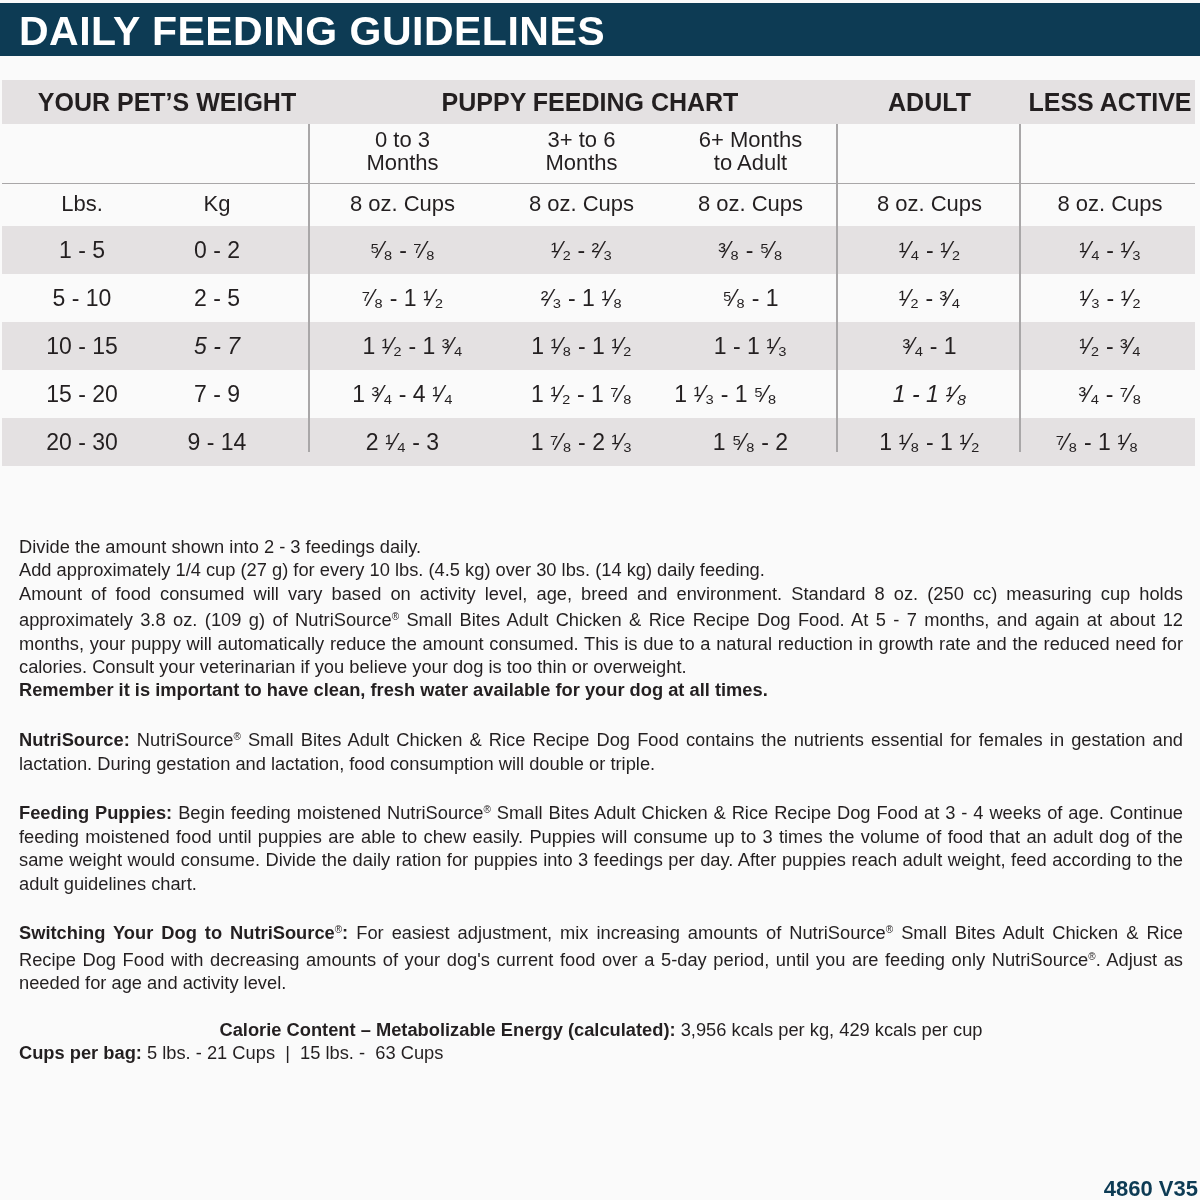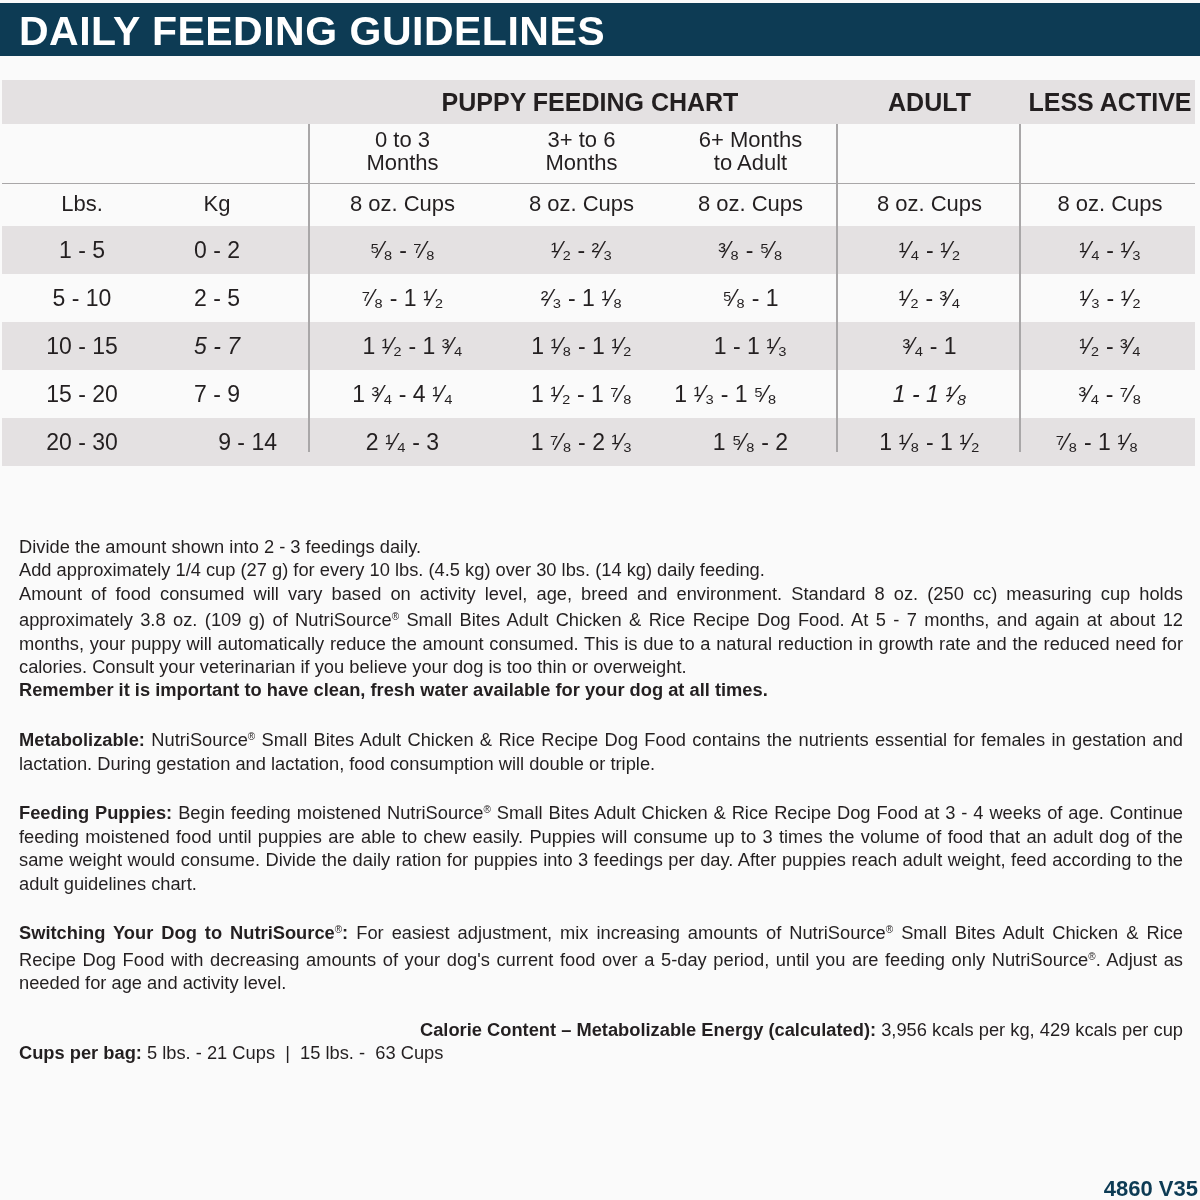--- a/index.html
+++ b/index.html
@@ -56,20 +56,21 @@
 </head>
 <body>
 
 <div class="banner">
   <div class="banner-title">DAILY FEEDING GUIDELINES</div>
 </div>
 
 <div class="table">
 
   <div class="hdr-row">
+    <div class="hdr-cell" style="left:0;width:330px;">YOUR PET’S WEIGHT</div>
     <div class="hdr-cell" style="left:308px;width:560px;">PUPPY FEEDING CHART</div>
     <div class="hdr-cell" style="left:835px;width:185px;">ADULT</div>
     <div class="hdr-cell" style="left:1018px;width:180px;">LESS ACTIVE</div>
   </div>
 
   <div class="sub-row">
     <div class="sub-cell" style="left:308px;width:185px;">
       <div>0 to 3</div>
       <div>Months</div>
     </div>
@@ -124,42 +125,42 @@
     <div class="data-cell" style="left:20px;width:120px;">15 - 20</div>
     <div class="data-cell" style="left:155px;width:120px;">7 - 9</div>
     <div class="data-cell" style="left:308px;width:185px;">1 ³⁄₄ - 4 ¹⁄₄</div>
     <div class="data-cell" style="left:487px;width:185px;">1 ¹⁄₂ - 1 ⁷⁄₈</div>
     <div class="data-cell" style="left:631px;width:185px;">1 ¹⁄₃ - 1 ⁵⁄₈</div>
     <div class="data-cell" style="left:835px;width:185px;font-style:italic;">1 - 1 ¹⁄₈</div>
     <div class="data-cell" style="left:1018px;width:180px;">³⁄₄ - ⁷⁄₈</div>
   </div>
   <div class="data-row shade">
     <div class="data-cell" style="left:20px;width:120px;">20 - 30</div>
-    <div class="data-cell" style="left:155px;width:120px;text-align:right;">9 - 14</div>
+    <div class="data-cell" style="left:155px;width:120px;">9 - 14</div>
     <div class="data-cell" style="left:308px;width:185px;">2 ¹⁄₄ - 3</div>
     <div class="data-cell" style="left:487px;width:185px;">1 ⁷⁄₈ - 2 ¹⁄₃</div>
     <div class="data-cell" style="left:656px;width:185px;">1 ⁵⁄₈ - 2</div>
     <div class="data-cell" style="left:835px;width:185px;">1 ¹⁄₈ - 1 ¹⁄₂</div>
     <div class="data-cell" style="left:1018px;width:145px;padding-left:9px;">⁷⁄₈ - 1 ¹⁄₈</div>
   </div>
 
   <div class="vline" style="left:306px;top:44px;height:328px;"></div>
   <div class="vline" style="left:834px;top:44px;height:328px;"></div>
   <div class="vline" style="left:1017px;top:44px;height:328px;"></div>
 </div>
 
 <div class="notes">
   <p>Divide the amount shown into 2 - 3 feedings daily.</p>
   <p>Add approximately 1/4 cup (27 g) for every 10 lbs. (4.5 kg) over 30 lbs. (14 kg) daily feeding.</p>
   <p><span>Amount of food consumed will vary based on activity level, age, breed and environment. Standard 8 oz. (250 cc) measuring cup holds approximately 3.8 oz. (109 g) of NutriSource</span><span class="reg">®</span><span> Small Bites Adult Chicken &amp; Rice Recipe Dog Food. At 5 - 7 months, and again at about 12 months, your puppy will automatically reduce the amount consumed. This is due to a natural reduction in growth rate and the reduced need for calories. Consult your veterinarian if you believe your dog is too thin or overweight.</span></p>
   <p><b>Remember it is important to have clean, fresh water available for your dog at all times.</b></p>
   <div class="gap"></div>
-  <p><b>Metabolizable:</b><span> NutriSource</span><span class="reg">®</span><span> Small Bites Adult Chicken &amp; Rice Recipe Dog Food contains the nutrients essential for females in gestation and lactation. During gestation and lactation, food consumption will double or triple.</span></p>
+  <p><b>NutriSource:</b><span> NutriSource</span><span class="reg">®</span><span> Small Bites Adult Chicken &amp; Rice Recipe Dog Food contains the nutrients essential for females in gestation and lactation. During gestation and lactation, food consumption will double or triple.</span></p>
   <div class="gap"></div>
   <p><b>Feeding Puppies:</b><span> Begin feeding moistened NutriSource</span><span class="reg">®</span><span> Small Bites Adult Chicken &amp; Rice Recipe Dog Food at 3 - 4 weeks of age. Continue feeding moistened food until puppies are able to chew easily. Puppies will consume up to 3 times the volume of food that an adult dog of the same weight would consume. Divide the daily ration for puppies into 3 feedings per day. After puppies reach adult weight, feed according to the adult guidelines chart.</span></p>
   <div class="gap"></div>
   <p><b>Switching Your Dog to NutriSource</b><span class="reg">®</span><b>:</b><span> For easiest adjustment, mix increasing amounts of NutriSource</span><span class="reg">®</span><span> Small Bites Adult Chicken &amp; Rice Recipe Dog Food with decreasing amounts of your dog's current food over a 5-day period, until you are feeding only NutriSource</span><span class="reg">®</span><span>. Adjust as needed for age and activity level.</span></p>
   <div class="gap"></div>
-  <p style="text-align:right;"><b>Calorie Content – Metabolizable Energy (calculated):</b><span> 3,956 kcals per kg, 429 kcals per cup</span></p>
+  <p style="text-align:center;"><b>Calorie Content – Metabolizable Energy (calculated):</b><span> 3,956 kcals per kg, 429 kcals per cup</span></p>
   <p style="text-align:left;white-space:pre;"><b>Cups per bag:</b><span> 5 lbs. - 21 Cups  |  15 lbs. -  63 Cups</span></p>
 </div>
 
 <div class="code">4860 V35</div>
 
 </body></html>

